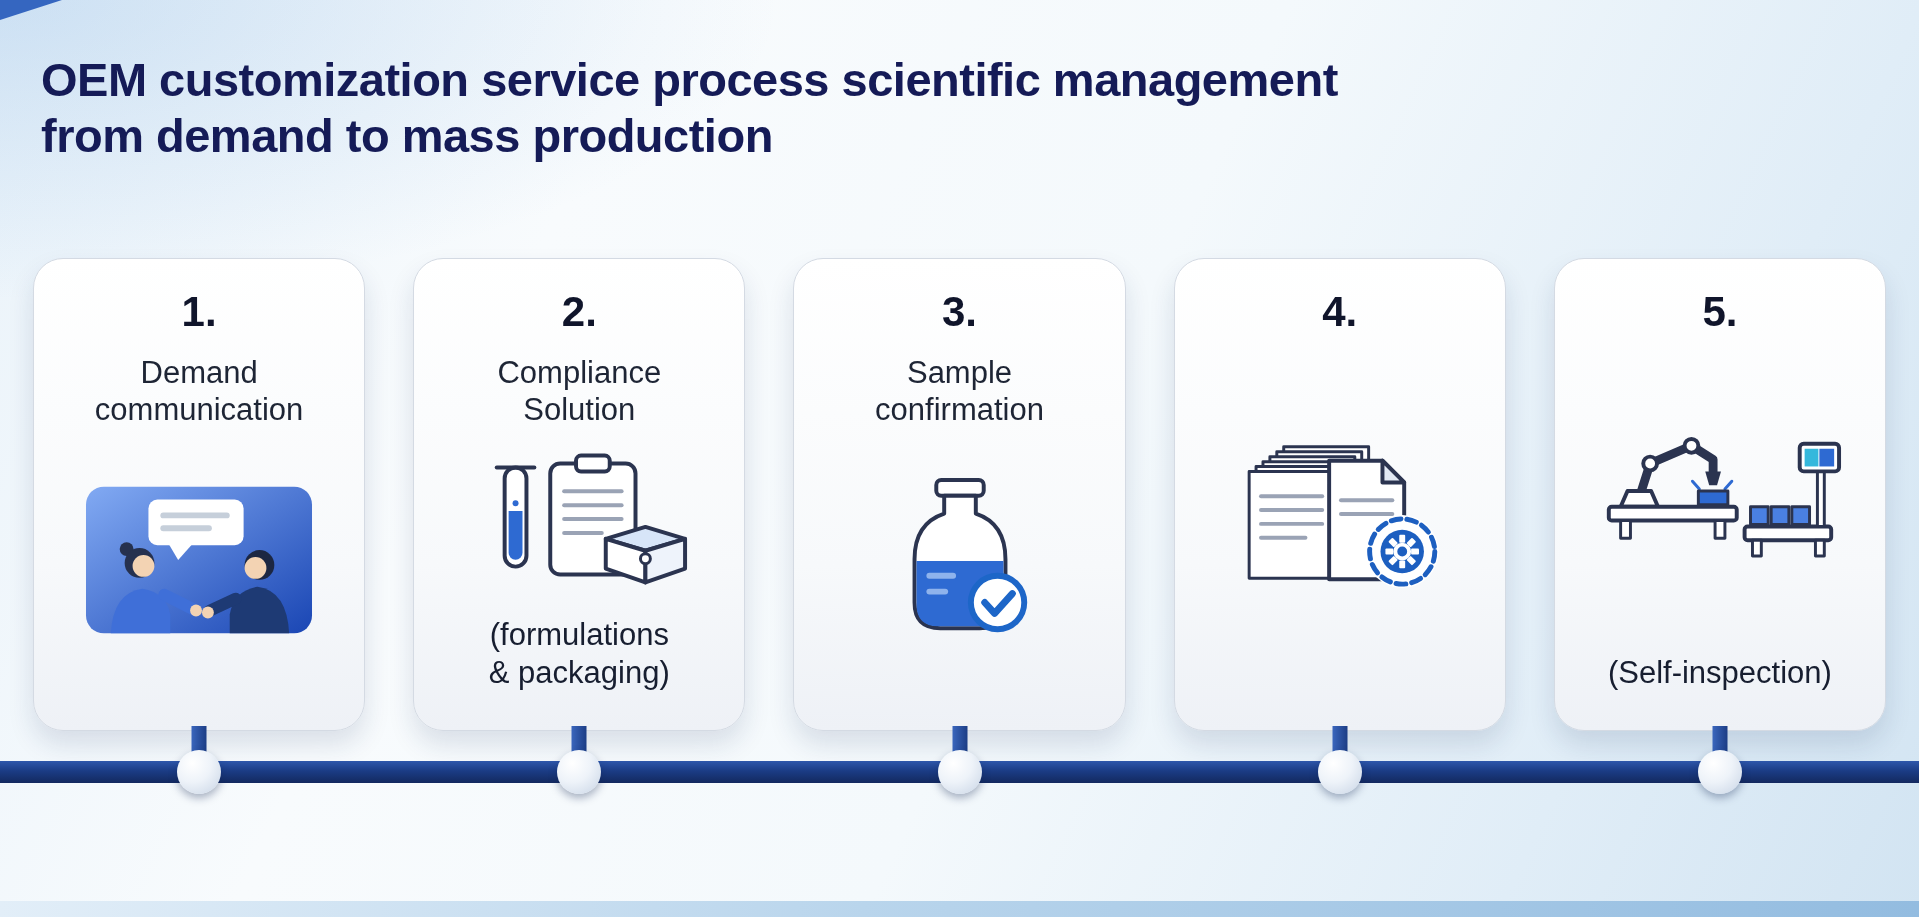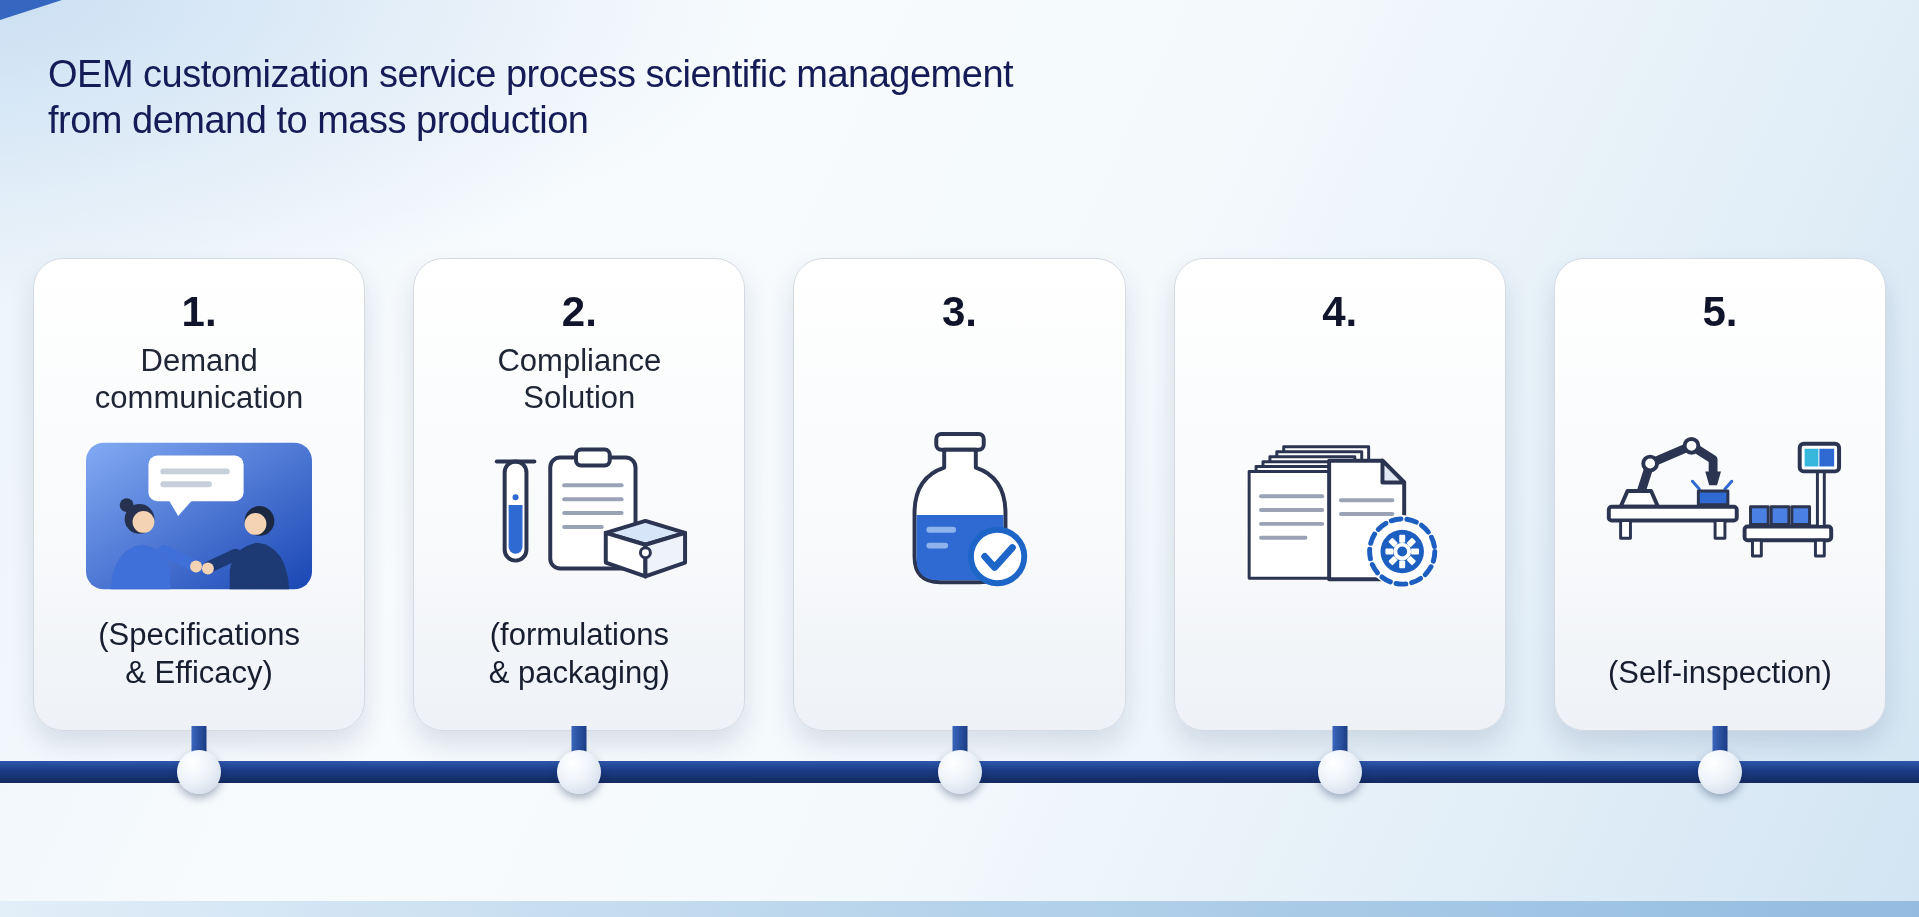--- a/index.html
+++ b/index.html
@@ -12,39 +12,39 @@
       radial-gradient(1300px 500px at 0% 0%, rgba(125,175,225,0.28), transparent 60%),
       linear-gradient(115deg, #eaf3fa 0%, #f8fbfd 28%, #f4f9fc 55%, #e0edf7 82%, #d2e4f2 100%);
   }
 
   .corner-accent {
     position:absolute; top:0; left:0; width:0; height:0;
     border-top:20px solid #3566c0; border-right:62px solid transparent;
   }
 
   .page-title {
-    position:absolute; left:48px; top:52px;
-    font-size:38px; font-weight:400; line-height:1.2;
+    position:absolute; left:41px; top:52px;
+    font-size:47px; font-weight:700; line-height:1.2;
     color:#151b57; letter-spacing:-0.5px; white-space:pre-line;
   }
 
   .cards-row {
     position:absolute; left:33px; right:33px; top:258px; height:473px;
     display:flex; gap:48px;
   }
   .step-card {
     flex:1; border-radius:30px;
     background:linear-gradient(180deg, #ffffff 0%, #f7f9fb 65%, #eef1f6 100%);
     border:1px solid #d4dae3;
     box-shadow:0 14px 26px rgba(25,45,95,0.13), inset 0 2px 0 rgba(255,255,255,0.95);
     display:flex; flex-direction:column; align-items:center; text-align:center;
     padding:30px 10px 38px;
   }
   .step-number { font-size:42px; font-weight:700; color:#10152b; line-height:1.1; }
-  .step-title  { margin-top:8px; font-size:31px; color:#1e2535; line-height:1.18; white-space:pre-line; }
+  .step-title  { margin-top:20px; font-size:31px; color:#1e2535; line-height:1.18; white-space:pre-line; }
   .icon-wrap   { flex:1; display:flex; align-items:center; justify-content:center; }
   .step-subtitle { font-size:31px; color:#171e30; line-height:1.22; white-space:pre-line; }
 
   .connectors {
     position:absolute; left:33px; right:33px; top:724px; height:84px;
     display:flex; gap:48px; pointer-events:none;
   }
   .connector-cell { flex:1; position:relative; }
   .stem {
     position:absolute; left:50%; transform:translateX(-50%);
@@ -107,22 +107,20 @@
             <path d="M80 110 l28 14" stroke="#3f6fd8" stroke-width="12" stroke-linecap="round" fill="none"></path>
             <circle cx="112" cy="126" r="6" fill="#f3d3b3"></circle>
             <circle cx="176" cy="80" r="15" fill="#1c2742"></circle>
             <circle cx="172" cy="83" r="11" fill="#f3d3b3"></circle>
             <path d="M206 150 q-2 -44 -32 -48 q-24 4 -28 28 l0 20 60 0 z" fill="#1e3a74"></path>
             <path d="M152 114 l-26 12" stroke="#1e3a74" stroke-width="12" stroke-linecap="round" fill="none"></path>
             <circle cx="124" cy="128" r="6" fill="#f3d3b3"></circle>
           </g>
         </svg>
       </div>
-      <div class="step-subtitle">(Specifications
-&amp; Efficacy)</div>
     </div>
 
     <div class="step-card">
       <div class="step-number">2.</div>
       <div class="step-title">Compliance
 Solution</div>
       <div class="icon-wrap">
         <svg width="228" height="150" viewBox="0 0 230 150" stroke-linecap="round" stroke-linejoin="round">
           <rect x="40" y="20" width="22" height="100" rx="11" fill="#ffffff" stroke="#2b3450" stroke-width="4"></rect>
           <line x1="32" y1="20" x2="70" y2="20" stroke="#2b3450" stroke-width="4"></line>
@@ -139,20 +137,22 @@
           <path d="M182 104 v32 l40 -14 v-30 z" fill="#eef3fb" stroke="#2b3450" stroke-width="4"></path>
           <circle cx="182" cy="112" r="5" fill="#ffffff" stroke="#2b3450" stroke-width="3"></circle>
         </svg>
       </div>
       <div class="step-subtitle">(formulations
 &amp; packaging)</div>
     </div>
 
     <div class="step-card">
       <div class="step-number">3.</div>
+      <div class="step-title">Sample
+confirmation</div>
       <div class="icon-wrap">
         <svg width="178" height="168" viewBox="0 0 180 170" stroke-linecap="round" stroke-linejoin="round">
           <rect x="66" y="4" width="48" height="16" rx="5" fill="#ffffff" stroke="#2b3450" stroke-width="4"></rect>
           <path d="M74 20 v18 q-30 10 -30 46 v44 q0 26 26 26 h40 q26 0 26 -26 v-44 q0 -36 -30 -46 v-18 z" fill="#ffffff" stroke="#2b3450" stroke-width="4"></path>
           <path d="M46 86 h88 v44 q0 22 -22 22 h-44 q-22 0 -22 -22 z" fill="#2e6ad2"></path>
           <rect x="56" y="98" width="30" height="6" rx="3" fill="#8fb3ec"></rect>
           <rect x="56" y="114" width="22" height="6" rx="3" fill="#8fb3ec"></rect>
           <circle cx="128" cy="128" r="27" fill="#ffffff" stroke="#1d66c8" stroke-width="6"></circle>
           <path d="M115 128 l10 11 18 -20" stroke="#1d66c8" stroke-width="7" fill="none"></path>
         </svg>

